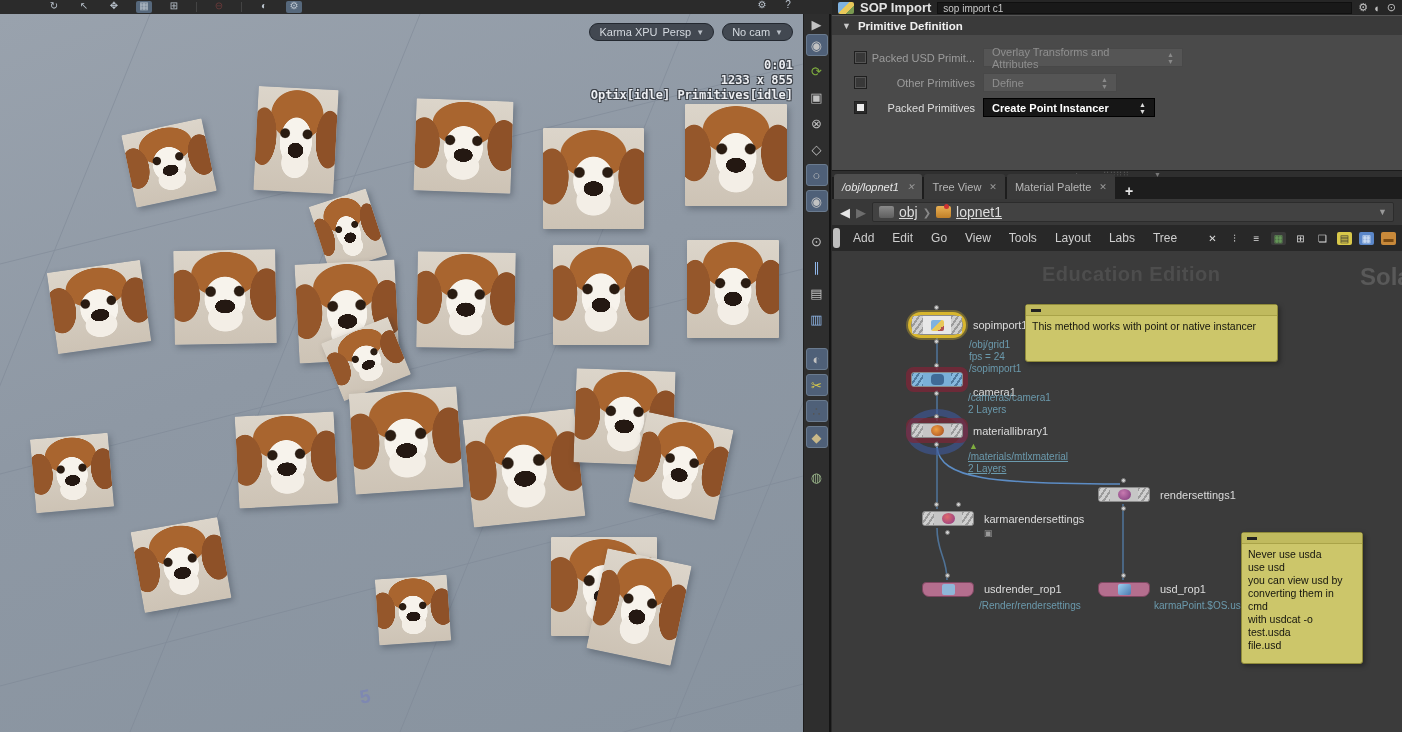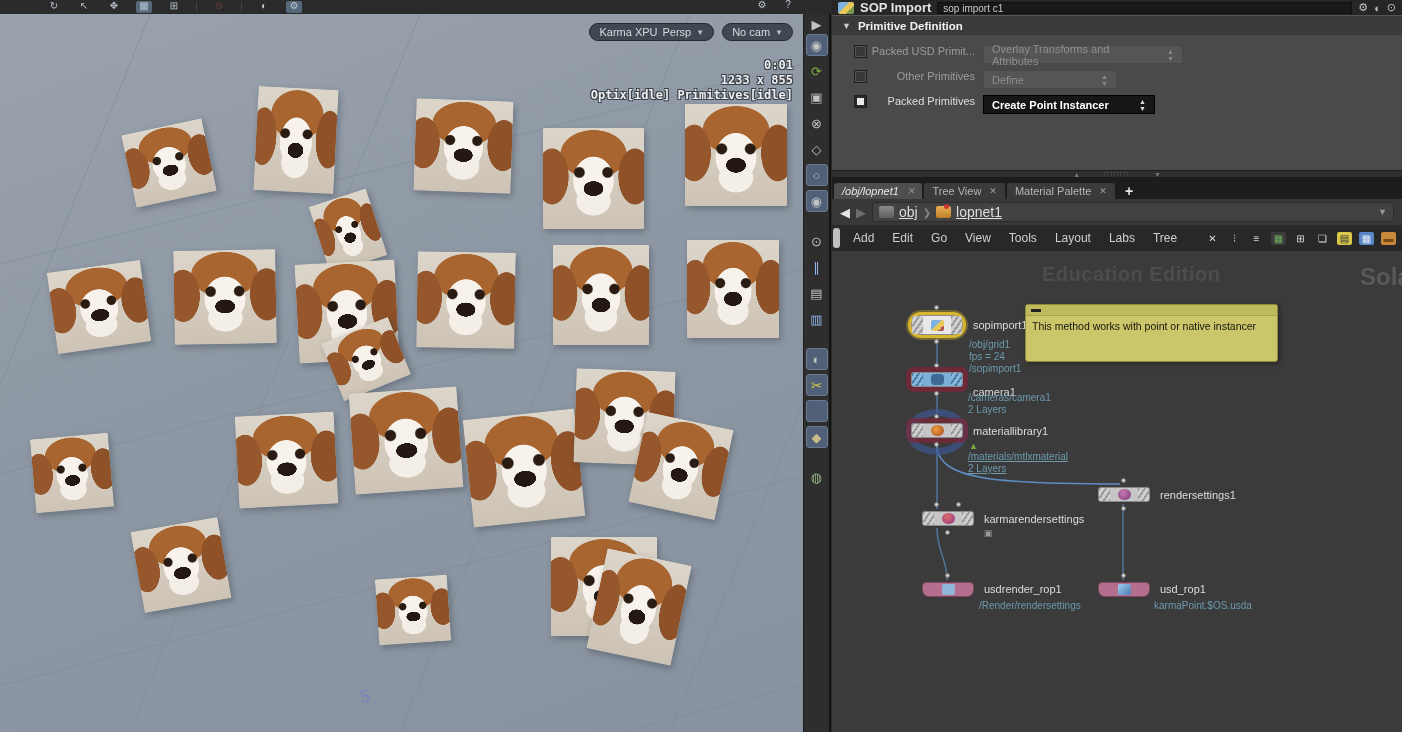--- a/index.html
+++ b/index.html
@@ -61,38 +61,38 @@
   .phead .nfield { flex:1; height:12px; background:#191919; border:1px solid #101010; color:#c8c8c8;
     font-size:10px; padding:0 5px; line-height:11px; }
   .phead .hicon { color:#c0c0c0; font-size:11px; cursor:pointer; }
 
   .psection { height:20px; background:#3a3a3a; border-top:1px solid #555; display:flex; align-items:center;
     gap:7px; padding-left:10px; flex:none; }
   .psection .tri { color:#c9c9c9; font-size:9px; cursor:pointer; }
   .psection .ptitle { color:#f0f0f0; font-weight:bold; font-size:11.5px; }
 
   .prows { height:135px; padding-top:10px; flex:none; position:relative; }
-  .prow { height:25px; display:flex; }
+  .prow { height:25px; display:flex; align-items:center; }
   .cb { width:13px; height:13px; background:#383838; border:1px solid #1f1f1f; margin-left:22px;
     flex:none; cursor:pointer; box-shadow:inset 0 0 0 1px #555; }
   .cb.on { background:#ececec; box-shadow:inset 0 0 0 2px #2a2a2a; }
   .plabel { width:108px; text-align:right; font-size:11px; color:#9c9c9c; margin-right:8px; flex:none; }
   .plabel.lit { color:#dedede; }
   .psel { height:19px; background:#555; border:1px solid #484848; color:#8f8f8f; font-size:11px;
     display:flex; align-items:center; padding:0 8px; cursor:pointer; }
   .psel .spin { margin-left:auto; padding-left:10px; font-size:7px; line-height:7px; color:#8a8a8a; }
   .psel.active { background:#161616; border:1px solid #000; color:#fff; font-weight:bold; }
   .psel.active .spin { color:#ddd; }
   .cb2 { width:12px; height:12px; background:#4f4f4f; border:1px solid #424242; margin-right:8px; flex:none; cursor:pointer; }
 
   .splitter { height:8px; background:#2f2f2f; border-top:1px solid #1c1c1c; border-bottom:1px solid #1c1c1c;
     display:flex; align-items:center; justify-content:center; gap:24px; color:#777; font-size:7px; flex:none; cursor:row-resize; }
 
   .tabbar { height:21px; background:#1d1d1d; display:flex; align-items:flex-end; gap:2px; padding-left:2px; flex:none; }
-  .tab { height:16px; background:#3a3a3a; color:#b5b5b5; font-size:11px; display:flex; align-items:center;
+  .tab { height:25px; background:#3a3a3a; color:#b5b5b5; font-size:11px; display:flex; align-items:center;
     gap:8px; padding:0 8px; border-radius:3px 3px 0 0; cursor:pointer; }
   .tab.active { background:#4e4e4e; color:#e8e8e8; font-style:italic; }
   .tab .x { color:#999; font-size:9px; cursor:pointer; }
   .tab-add { color:#e8e8e8; font-size:14px; font-weight:bold; padding:0 8px; cursor:pointer; }
 
   .pathbar { height:26px; background:#383838; display:flex; align-items:center; gap:6px; padding:0 8px; flex:none; }
   .nav-arrow { font-size:13px; cursor:pointer; }
   .pathfield { flex:1; height:20px; background:#424242; border:1px solid #2c2c2c; border-radius:2px;
     display:flex; align-items:center; gap:5px; padding:0 6px; }
   .bc-icon { width:15px; height:12px; border-radius:2px; position:relative; flex:none; }
@@ -447,15 +447,26 @@
           <div>karmaPoint.$OS.usda</div>
         </div>
       </div>
 
       <div class="note" style="left:193px; top:53px; width:253px; height:58px">
         <div class="note-head">
             <span class="note-dash"></span>
           </div>
         <div class="note-body">This method works with point or native instancer</div>
       </div>
+      <div class="note" style="left:409px; top:281px; width:122px; height:132px">
+        <div class="note-head">
+            <span class="note-dash"></span>
+          </div>
+        <div class="note-body">Never use usda
+use usd
+you can view usd by
+converting them  in cmd
+with usdcat -o test.usda
+file.usd</div>
+      </div>
     </div>
   </div>
 </div>
 
 </body></html>

